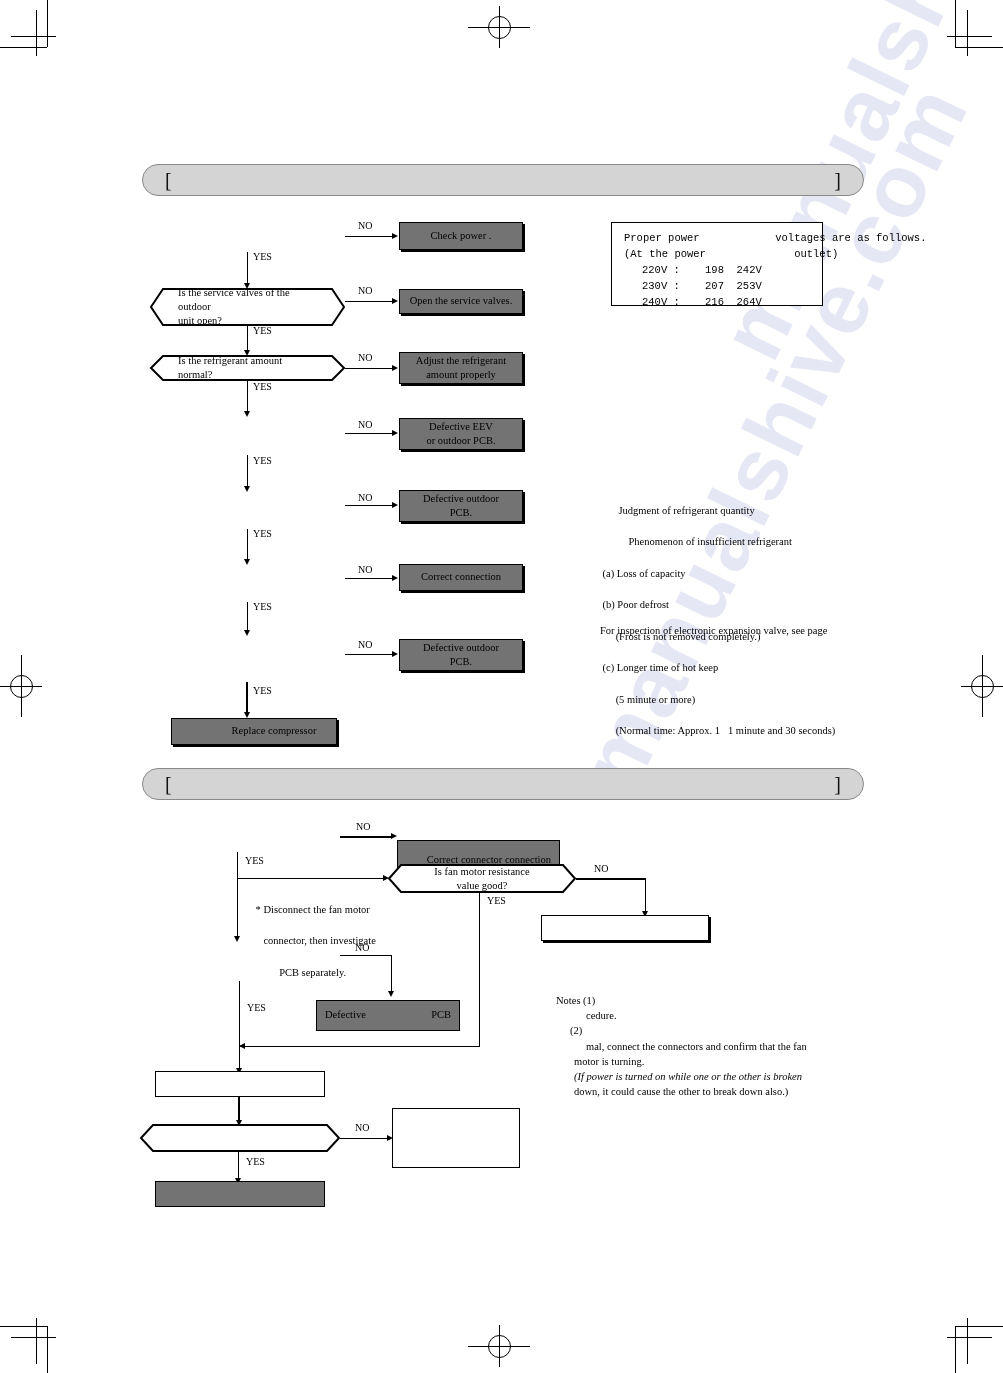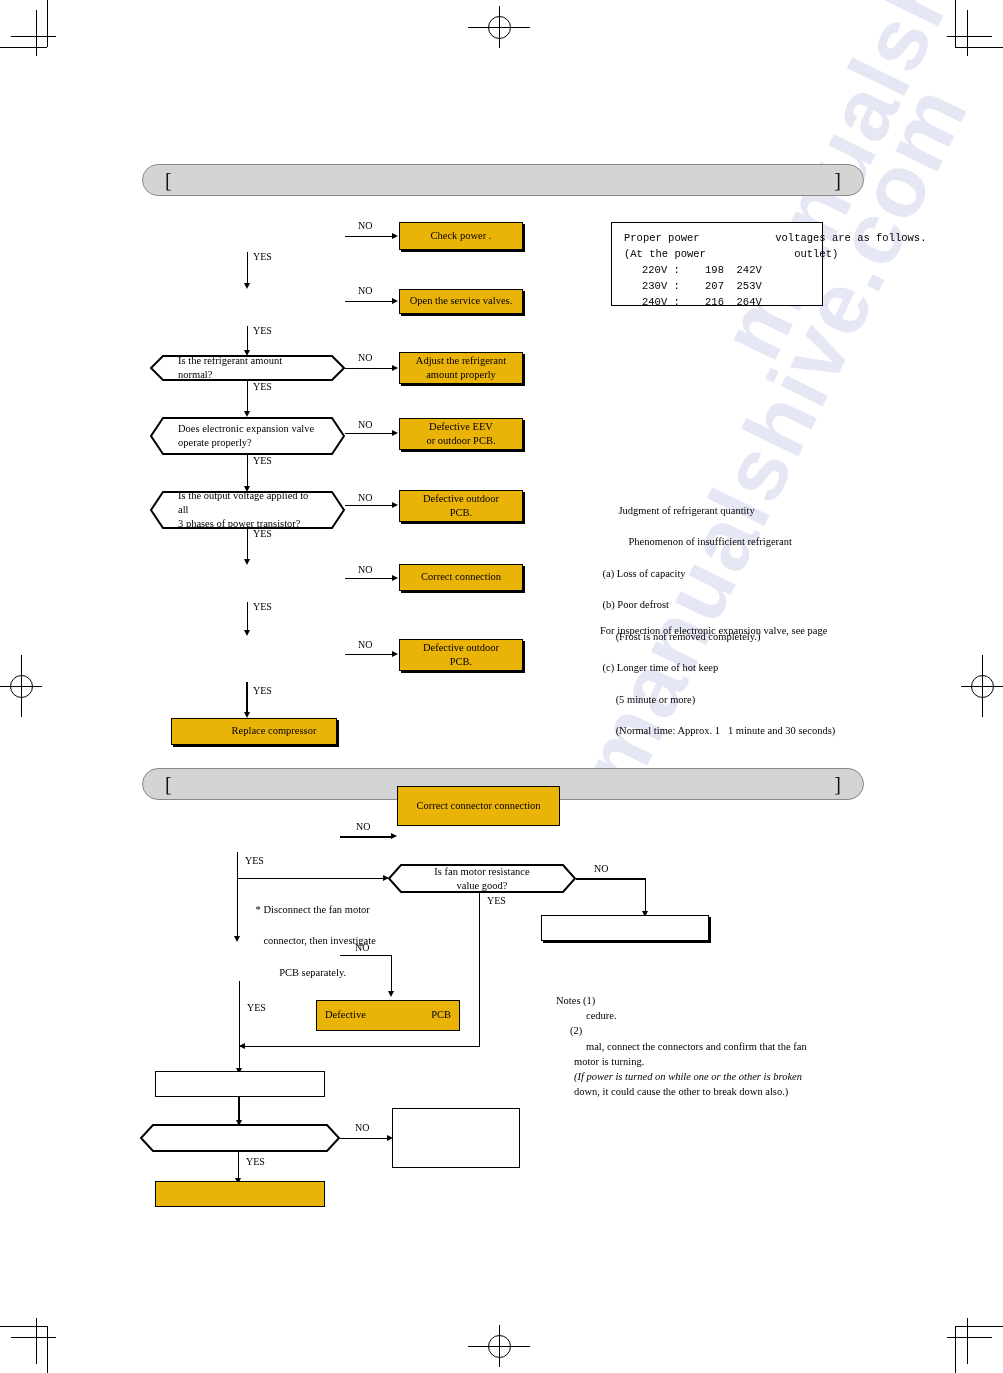--- a/index.html
+++ b/index.html
@@ -93,21 +93,21 @@
     align-items: center;
     text-align: center;
     padding-left: 34px;
     padding-right: 34px;
   }
 
   .process {
     position: absolute;
     box-sizing: border-box;
     border: 1px solid #000;
-    background: #eab308;
+    background: #737373;
     display: flex;
     align-items: center;
     justify-content: center;
     text-align: center;
     font-size: 10.5px;
     line-height: 1.34;
     box-shadow: 2px 2px 0 0 #000;
   }
   .process.thin { box-shadow: none; border: 1px solid #000; }
   .process .ptext { padding: 2px 8px; }
@@ -266,20 +266,29 @@
   <div class="arrow-right" style="left:392px; top:232.5px;"></div>
   <div class="edge-label" style="left:358px; top:221px;">NO</div>
   <div class="process" style="left:399px; top:222px; width:124px; height:28px;">
     <div class="ptext"><span>Check power             .</span></div>
   </div>
 
   <div class="line-v" style="left:247px; top:252px; height:33px;"></div>
   <div class="arrow-down" style="left:243.5px; top:283px;"></div>
   <div class="edge-label" style="left:253px; top:252px;">YES</div>
 
+  <div class="decision" style="left:150px; top:288px; width:195px; height:38px;">
+    <svg viewBox="0 0 195 38" preserveAspectRatio="none">
+      <polygon points="13,1 182,1 194,19 182,37 13,37 1,19" fill="#fff" stroke="#000" stroke-width="2"></polygon>
+    </svg>
+    <div class="dtext">
+      <span>Is the service valves of the outdoor</span>
+      <span>unit open?</span>
+    </div>
+  </div>
   <div class="line-h" style="left:345px; top:301px; width:48px;"></div>
   <div class="arrow-right" style="left:392px; top:297.5px;"></div>
   <div class="edge-label" style="left:358px; top:286px;">NO</div>
   <div class="process" style="left:399px; top:289px; width:124px; height:25px;">
     <div class="ptext"><span>Open the service valves.</span></div>
   </div>
 
   <div class="line-v" style="left:247px; top:326px; height:26px;"></div>
   <div class="arrow-down" style="left:243.5px; top:350px;"></div>
   <div class="edge-label" style="left:253px; top:326px;">YES</div>
@@ -299,52 +308,34 @@
     <div class="ptext">
       <span>Adjust the refrigerant</span><br>
       <span>amount properly</span>
     </div>
   </div>
 
   <div class="line-v" style="left:247px; top:381px; height:32px;"></div>
   <div class="arrow-down" style="left:243.5px; top:411px;"></div>
   <div class="edge-label" style="left:253px; top:382px;">YES</div>
 
-  <div class="decision" style="left:150px; top:417px; width:195px; height:38px;">
-    <svg viewBox="0 0 195 38" preserveAspectRatio="none">
-      <polygon points="13,1 182,1 194,19 182,37 13,37 1,19" fill="#fff" stroke="#000" stroke-width="2"></polygon>
-    </svg>
-    <div class="dtext">
-      <span>Does electronic expansion valve</span>
-      <span>operate properly?</span>
-    </div>
-  </div>
   <div class="line-h" style="left:345px; top:433px; width:48px;"></div>
   <div class="arrow-right" style="left:392px; top:429.5px;"></div>
   <div class="edge-label" style="left:358px; top:420px;">NO</div>
   <div class="process" style="left:399px; top:418px; width:124px; height:32px;">
     <div class="ptext">
       <span>Defective EEV</span><br>
       <span>or outdoor        PCB.</span>
     </div>
   </div>
 
   <div class="line-v" style="left:247px; top:455px; height:33px;"></div>
   <div class="arrow-down" style="left:243.5px; top:486px;"></div>
   <div class="edge-label" style="left:253px; top:456px;">YES</div>
 
-  <div class="decision" style="left:150px; top:491px; width:195px; height:38px;">
-    <svg viewBox="0 0 195 38" preserveAspectRatio="none">
-      <polygon points="13,1 182,1 194,19 182,37 13,37 1,19" fill="#fff" stroke="#000" stroke-width="2"></polygon>
-    </svg>
-    <div class="dtext">
-      <span>Is the output voltage applied to all</span>
-      <span>3 phases of power transistor?</span>
-    </div>
-  </div>
   <div class="line-h" style="left:345px; top:505px; width:48px;"></div>
   <div class="arrow-right" style="left:392px; top:501.5px;"></div>
   <div class="edge-label" style="left:358px; top:493px;">NO</div>
   <div class="process" style="left:399px; top:490px; width:124px; height:32px;">
     <div class="ptext">
       <span>Defective outdoor</span><br>
       <span>PCB.</span>
     </div>
   </div>
 
@@ -405,21 +396,21 @@
     <div class="hb-inner">
       <span class="hb-bracket">[</span>
       <span class="hb-title"></span>
       <span class="hb-bracket">]</span>
     </div>
   </div>
 
   <div class="line-h bold" style="left:340px; top:836px; width:53px;"></div>
   <div class="arrow-right" style="left:391px; top:832.5px;"></div>
   <div class="edge-label" style="left:356px; top:822px;">NO</div>
-  <div class="process thin" style="left:397px; top:786px; width:163px; height:40px;">
+  <div class="process thin" style="left:397px; top:840px; width:163px; height:40px;justify-content:flex-end;">
     <div class="ptext"><span>Correct connector connection</span></div>
   </div>
 
   <div class="line-v" style="left:237px; top:852px; height:87px;"></div>
   <div class="edge-label" style="left:245px; top:856px;">YES</div>
 
   <div class="line-h" style="left:237px; top:878px; width:148px;"></div>
   <div class="arrow-right" style="left:383px; top:874.5px;"></div>
 
   <div class="decision center" style="left:388px; top:864px; width:188px; height:29px;">

